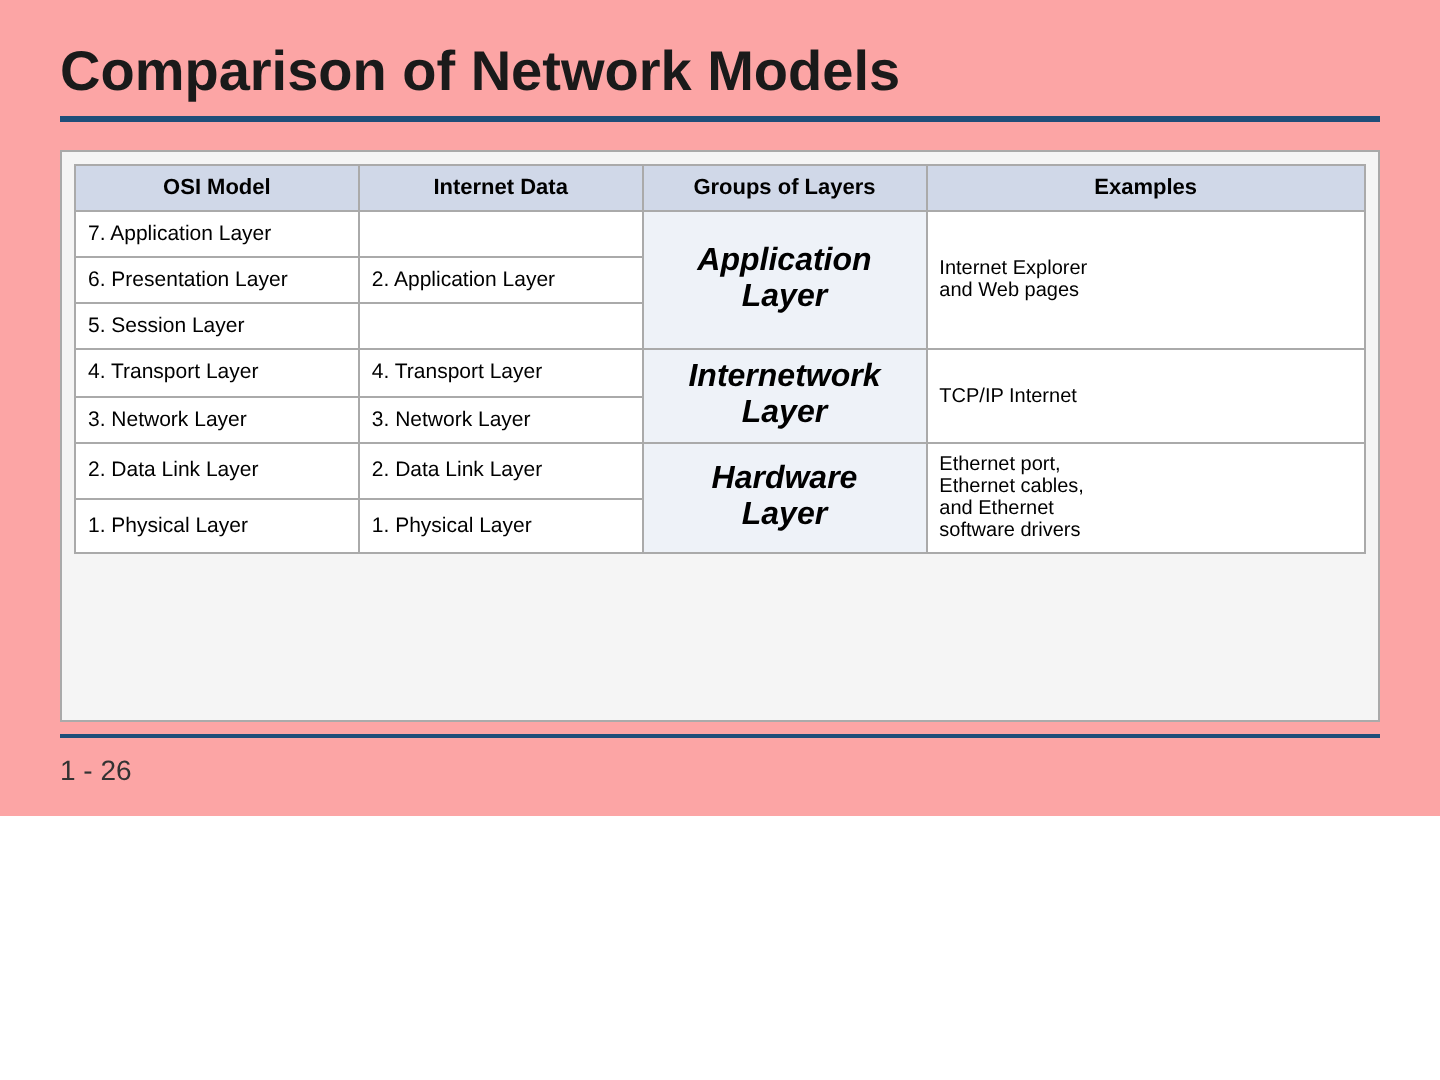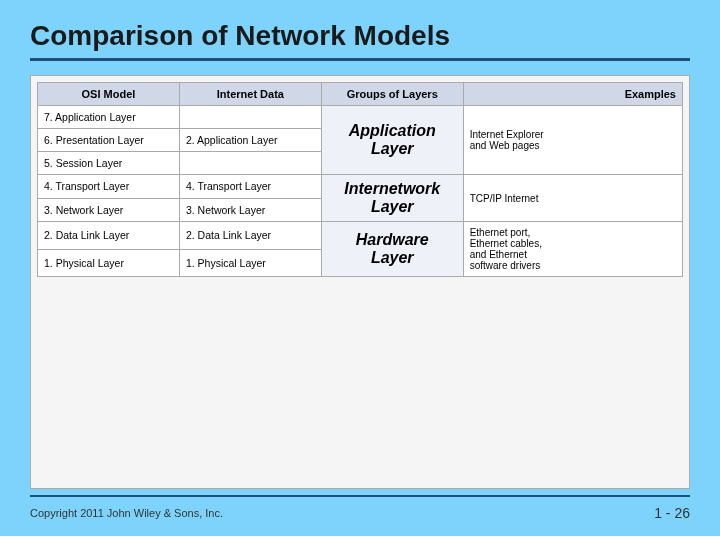--- a/index.html
+++ b/index.html
@@ -8,22 +8,22 @@
       width: 720px;
       height: 540px;
       background: #ffffff;
       font-family: Arial, sans-serif;
       overflow: hidden;
       position: relative;
     }
 
     .slide {
       width: 720px;
-      height: 536px;
-      background: #7dd3fc;
+      height: 408px;
+      background: #fca5a5;
       display: flex;
       flex-direction: column;
       padding: 20px 30px 15px 30px;
     }
 
     .title {
       font-size: 28px;
       font-weight: bold;
       color: #1a1a1a;
       margin-bottom: 6px;
@@ -63,21 +63,21 @@
       border: 1px solid #aaa;
       padding: 5px 6px;
       font-size: 10.5px;
       vertical-align: middle;
       margin-left: 33px;
     }
 
     .col-osi { width: 22%; }
     .col-internet { width: 22%; }
     .col-groups { width: 22%; }
-    .col-examples { width: 34%; text-align: right; }
+    .col-examples { width: 34%; }
 
     .group-cell {
       text-align: center;
       font-style: italic;
       font-weight: bold;
       font-size: 16px;
       background: #eef2f8;
       vertical-align: middle;
     }
 
@@ -162,16 +162,15 @@
 
         <tr>
           <td>1. Physical Layer</td>
           <td>1. Physical Layer</td>
         </tr>
       </tbody>
     </table>
   </div>
 
   <div class="footer">
-    <span class="footer-copyright">Copyright 2011 John Wiley &amp; Sons, Inc.</span>
     <span class="footer-page">1 - 26</span>
   </div>
 </div>
 
 </body></html>

